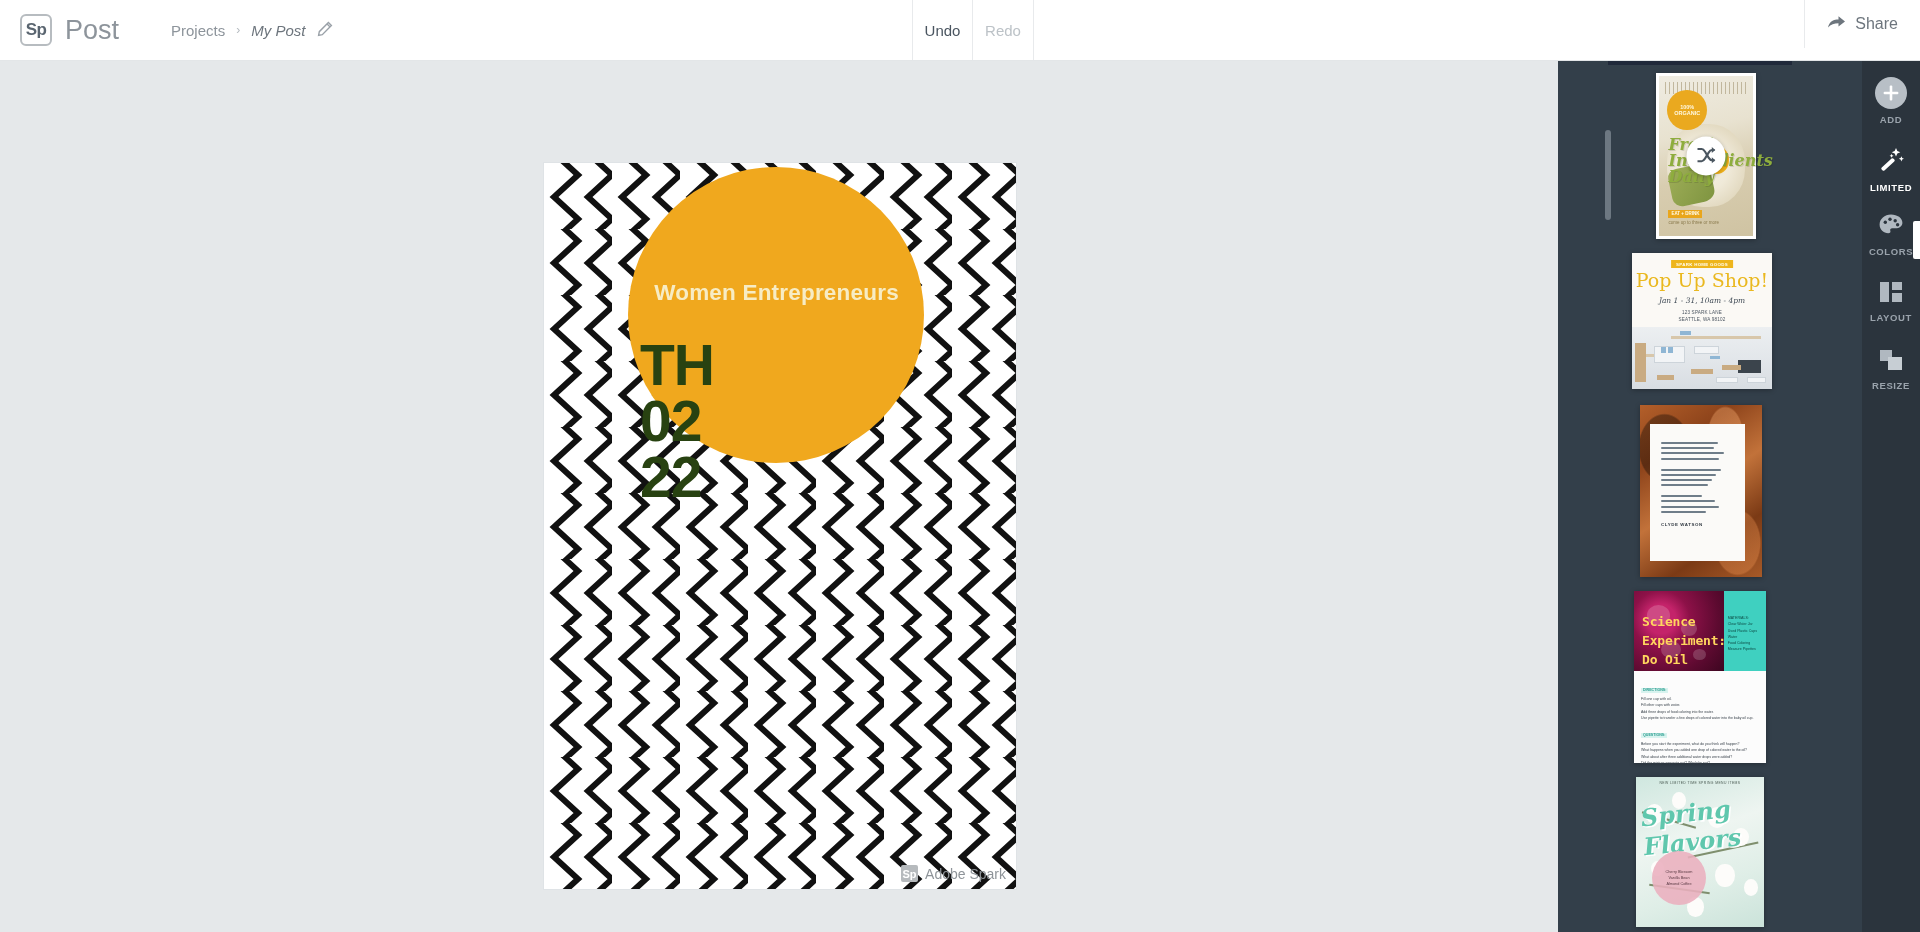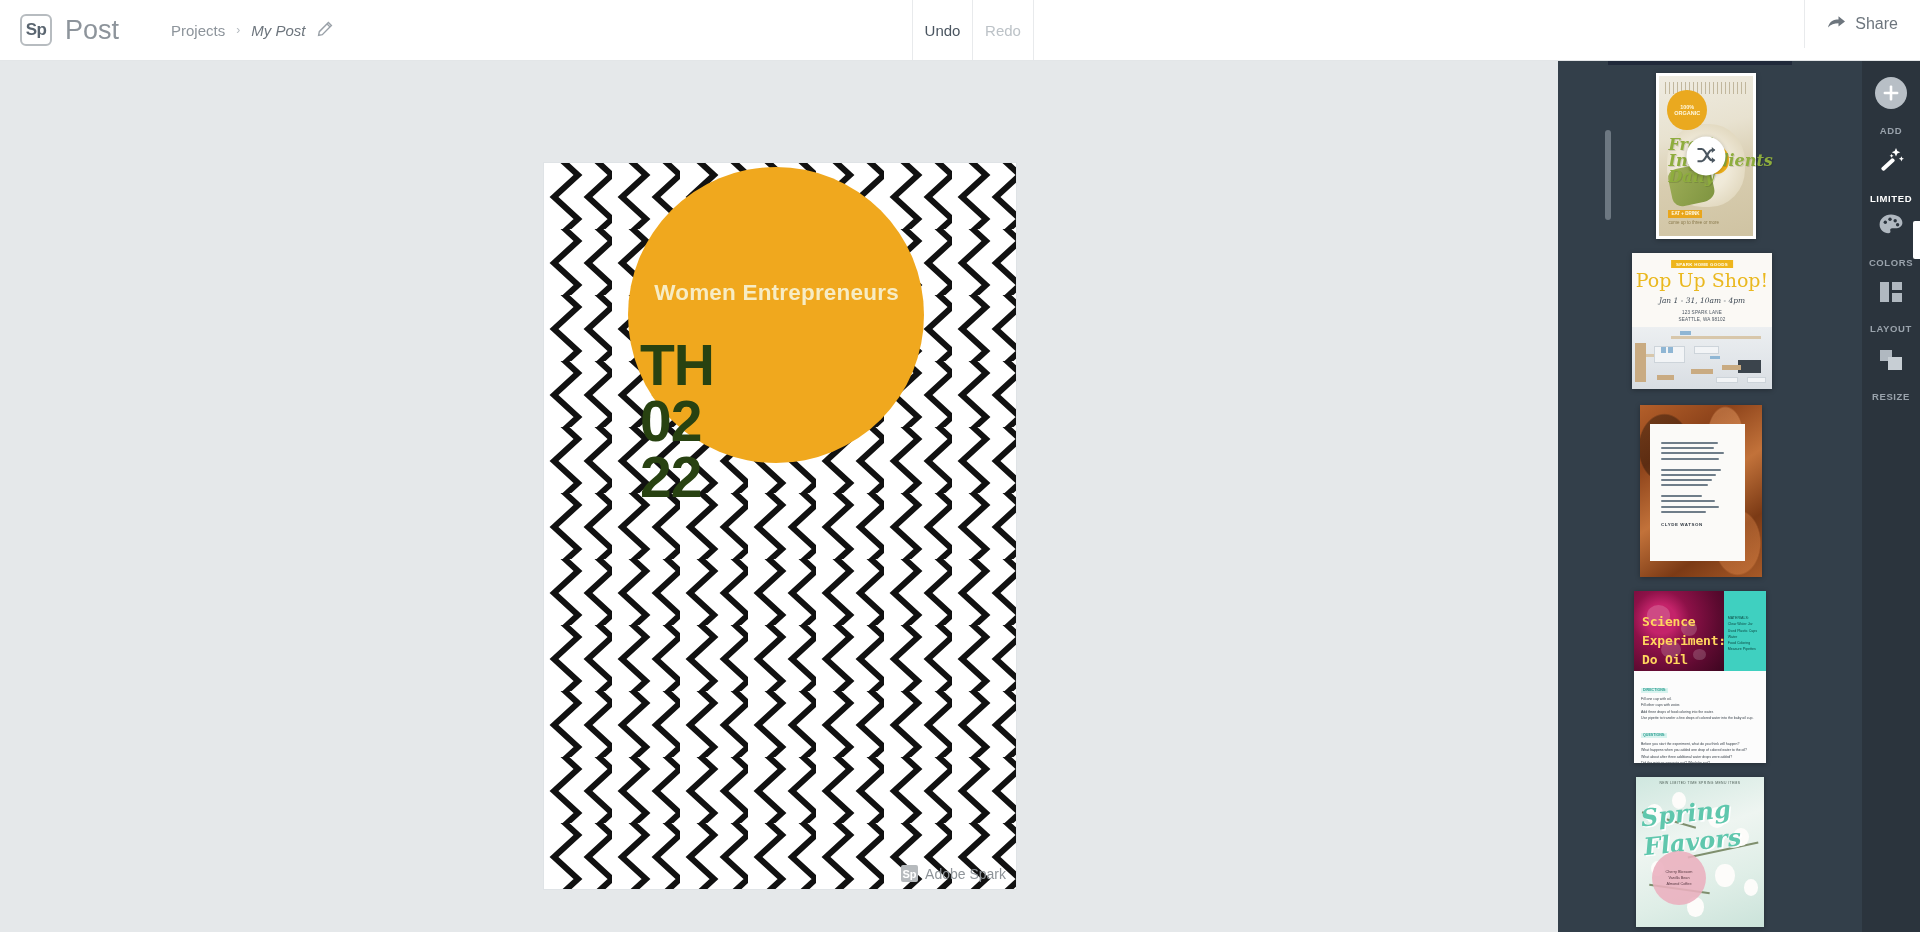--- a/index.html
+++ b/index.html
@@ -324,21 +324,21 @@
   .t5-ci { font-size: 3.8px; color: #5a3a44; }
 
   
   .rail {
     position: absolute; top: 0; right: 0; width: 58px; height: 871px;
     background: #2b343d;
   }
   .rail-item {
     position: absolute; left: 0; width: 58px;
     display: flex; flex-direction: column; align-items: center;
-    gap: 16px;
+    gap: 5px;
   }
   .rail-label {
     font-size: 9.5px; letter-spacing: .6px; color: #9aa3ac; font-weight: 700;
   }
   .rail-item.active .rail-label { color: #ffffff; }
   .add-circle {
     width: 32px; height: 32px; border-radius: 50%;
     background: #b8bfc6;
     display: flex; align-items: center; justify-content: center;
   }

